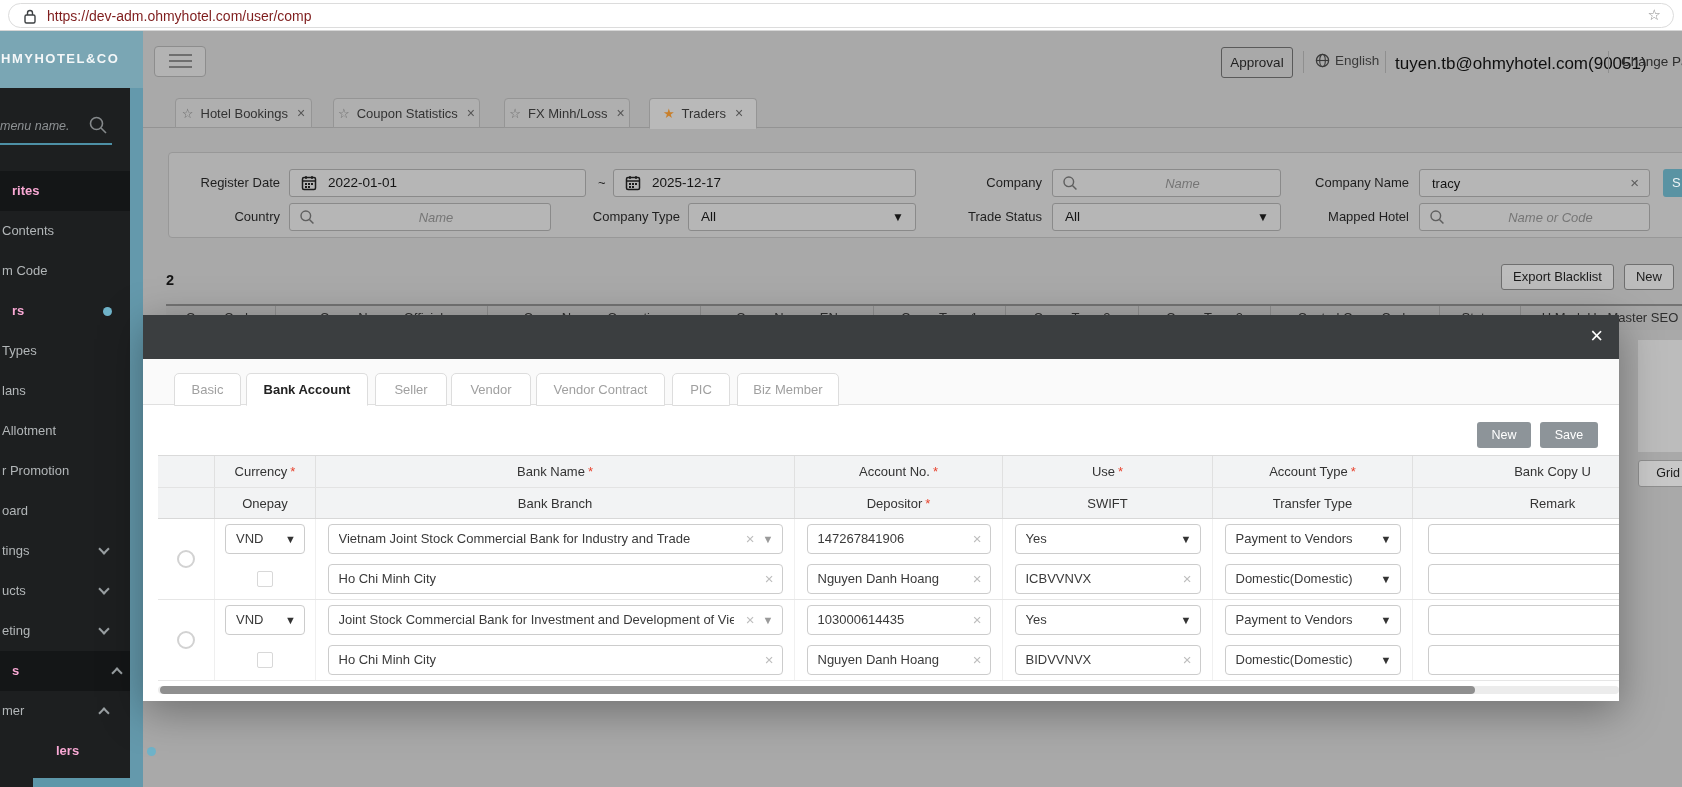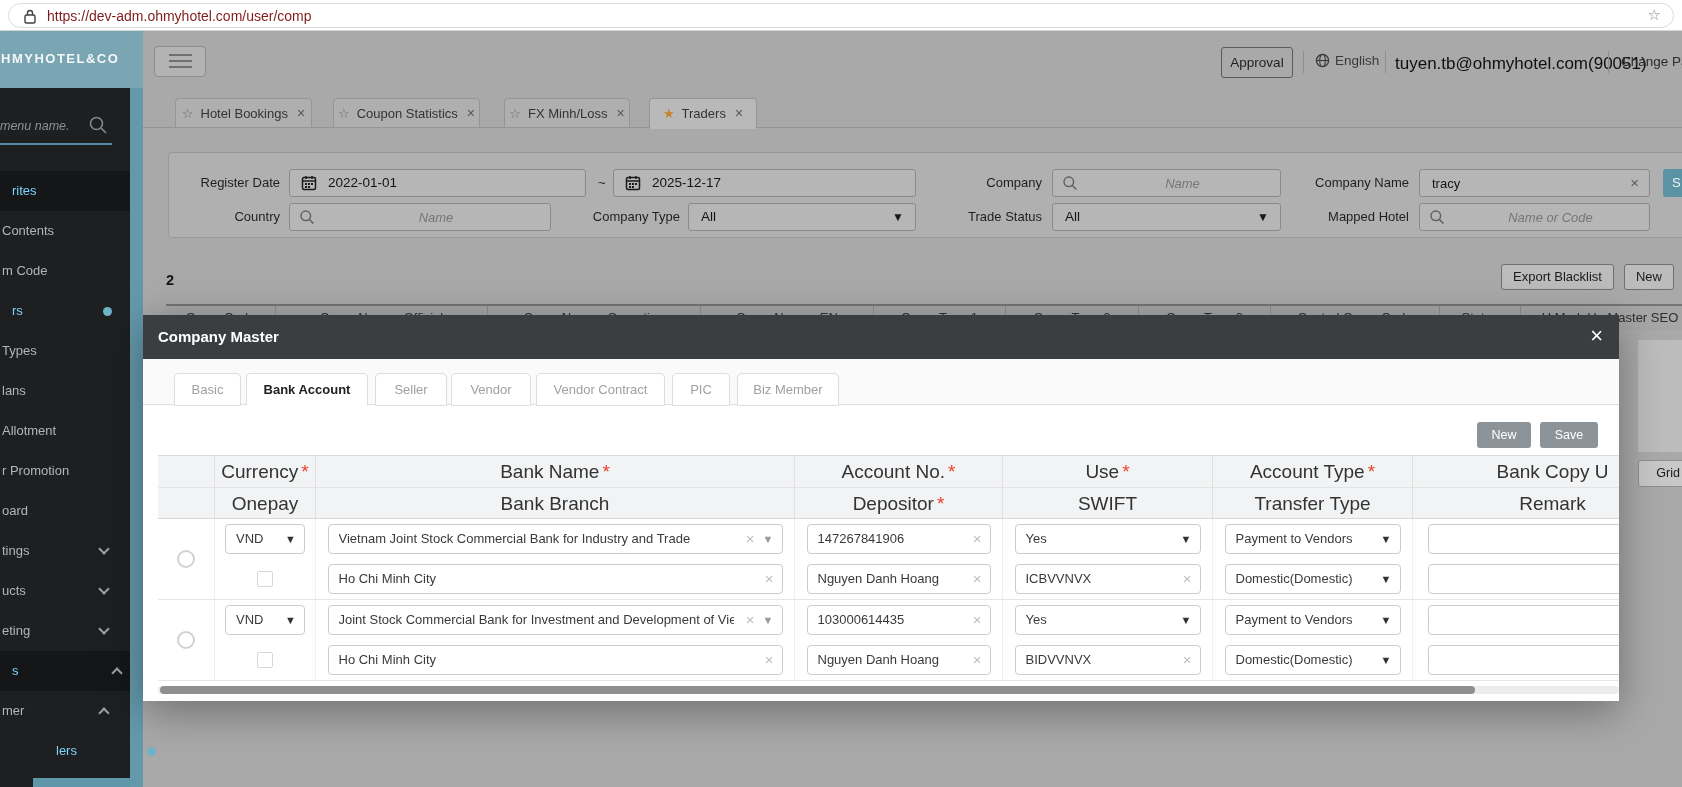--- a/index.html
+++ b/index.html
@@ -24,21 +24,21 @@
   .side-search { position:absolute; left:0px; top:60px; width:114px; height:52px; }
   .side-search input { position:absolute; left:0; top:28px; width:88px; background:transparent; border:none;
     outline:none; color:#c7cacb; font-size:12.5px; font-style:italic; }
   .side-search input::placeholder { color:#8d9193; font-style:italic; }
   .side-search .mag { position:absolute; right:6px; top:24px; }
   .side-underline { position:absolute; left:0; top:52px; width:112px; height:2px; background:#4d90a6; }
   .menu { position:absolute; left:0; top:140px; width:130px; }
   .m-item { position:absolute; left:0; width:130px; height:40px; line-height:40px; font-size:13px;
     color:#b2b6b8; padding-left:2px; white-space:nowrap; }
   .m-item.sec { background:#141617; width:143px; }
-  .m-item.bold { color:#7dd3fc; font-weight:400;padding-left:12px; }
+  .m-item.bold { color:#f9a8d4; font-weight:700;padding-left:12px; }
   .m-dot { position:absolute; right:18px; top:16px; width:9px; height:9px; border-radius:50%; background:#6fb3c9; }
   .chev { position:absolute; right:22px; top:17px; width:8px; height:8px; border-left:2px solid #9aa0a3;
     border-bottom:2px solid #9aa0a3; }
   .chev.down { transform:rotate(-45deg); top:14px; }
   .chev.up { transform:rotate(135deg); top:18px; }
   .side-bottom-bar { position:absolute; left:33px; top:747px; width:100px; height:10px; background:#5d97a9; }
 
   
   .main { position:absolute; left:143px; top:31px; width:1539px; height:756px; background:#a9a9a9; z-index:4; }
   .hamburger { position:absolute; left:11px; top:15px; width:52px; height:31px; background:#b3b3b3;
@@ -101,21 +101,21 @@
   .m-tabrow { position:absolute; left:0; top:44px; width:100%; height:46px; background:#fafafa;
     border-bottom:1px solid #e0e0e0; }
   .m-tab { position:absolute; top:14px; height:33px; line-height:31px; background:#fff; border:1px solid #ddd;
     border-radius:5px 5px 0 0; text-align:center; font-size:13px; color:#a0a0a0; z-index:2; }
   .m-tab.active { color:#222; font-weight:700; border-bottom-color:#fff; }
   .m-btn { position:absolute; top:107px; height:26px; line-height:26px; background:#8d9499; border-radius:3px;
     color:#fff; font-size:12.5px; text-align:center; }
   .m-grid { position:absolute; left:15px; top:140px; width:1461px; height:228px; overflow:hidden; }
   .g-hrow { display:flex; height:32px; background:#f2f3f4; border-top:1px solid #dadada; width:1535px; }
   .g-hrow.second { border-top:1px solid #e3e3e3; border-bottom:1px solid #d8d8d8; }
-  .g-hcell { height:100%; line-height:31px; text-align:center; font-size:19px; color:#333;
+  .g-hcell { height:100%; line-height:31px; text-align:center; font-size:13px; color:#333;
     border-right:1px solid #e0e0e0; white-space:nowrap; overflow:hidden; }
   .req { color:#e8432e; margin-left:3px; }
   .g-group { display:flex; width:1535px; height:81px; border-bottom:1px solid #e6e6e6; }
   .g-radiocell { width:57px; display:flex; align-items:center; justify-content:center;
     border-right:1px solid #efefef; }
   .radio { width:18px; height:18px; border:2px solid #d2d2d2; border-radius:50%; background:#fff; }
   .g-sub { display:flex; flex-direction:column; }
   .g-row { display:flex; height:40px; }
   .g-cell { display:flex; align-items:center; justify-content:center; border-right:1px solid #f0f0f0; }
   .w-cur{width:101px}.w-bank{width:479px}.w-acc{width:208px}.w-use{width:210px}.w-type{width:200px}.w-copy{width:280px}
@@ -303,21 +303,20 @@
       <div class="rh-cell" style="width: 81px;">Status</div>
       <div class="rh-cell" style="width: 179px;">H Mark Up Master SEO</div>
     </div>
 
   <div class="side-frag"></div>
   <div class="grid-s-btn">Grid S</div>
 </div>
 
 <div class="modal">
   <div class="m-titlebar">
-    <span class="m-title">Company Master</span>
     <span class="m-close">×</span>
   </div>
   <div class="m-tabrow" id="modal-tabs">
       <div class="m-tab" style="left: 31px; width: 67px;">Basic</div>
       <div class="m-tab active" style="left: 103px; width: 122px;">Bank Account</div>
       <div class="m-tab" style="left: 232px; width: 72px;">Seller</div>
       <div class="m-tab" style="left: 308px; width: 80px;">Vendor</div>
       <div class="m-tab" style="left: 393px; width: 129px;">Vendor Contract</div>
       <div class="m-tab" style="left: 529px; width: 58px;">PIC</div>
       <div class="m-tab" style="left: 594px; width: 102px;">Biz Member</div>

